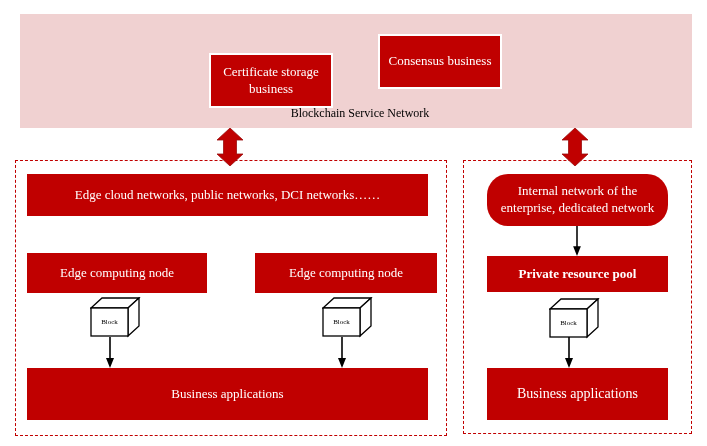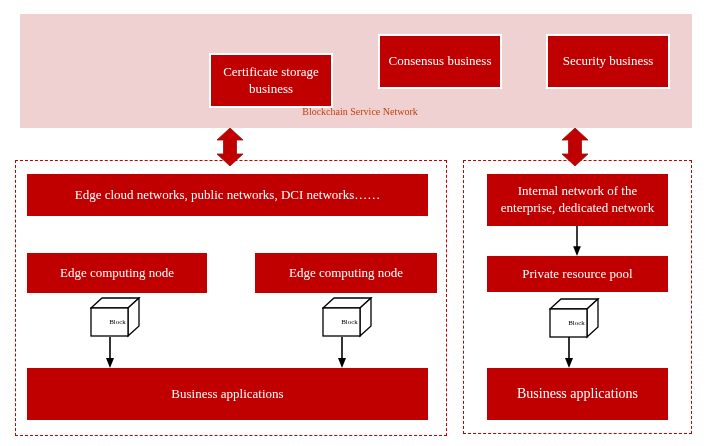--- a/index.html
+++ b/index.html
@@ -9,63 +9,60 @@
   }
   .abs{position:absolute;box-sizing:border-box;}
   .pink-band{left:20px;top:14px;width:672px;height:114px;background:#F0D1D1;}
   .service-box{
     top:34px;height:55px;width:124px;background:#C00000;border:2px solid #fff;
     color:#fff;font-size:13px;line-height:1.25;display:flex;align-items:center;
     justify-content:center;text-align:center;padding:2px 6px;
   }
   .svc1{left:41px;} .svc2{left:209px;margin-top:19px;} .svc3{left:378px;} .svc4{left:546px;}
   .band-label{
-    left:20px;top:106px;width:680px;text-align:center;color:#c2410c;font-size:10px;
+    left:20px;top:106px;width:680px;text-align:center;color:#000000;font-size:12px;
   }
   .updown-arrow{top:128px;width:26px;height:38px;z-index:3;}
   .ud-left{left:217px;} .ud-right{left:562px;}
   .panel{border:1px dashed #C00000;background:#fff;}
   .panel-left{left:15px;top:160px;width:432px;height:276px;}
   .panel-right{left:463px;top:160px;width:229px;height:274px;}
   .red-box{
     background:#C00000;color:#fff;display:flex;align-items:center;justify-content:center;
     text-align:center;font-size:13px;line-height:1.3;padding:2px 8px;
   }
   .edge-net{left:27px;top:174px;width:401px;height:42px;align-items:center;}
   .node1{left:27px;top:253px;width:180px;height:40px;}
   .node2{left:255px;top:253px;width:182px;height:40px;}
   .biz-left{left:27px;top:368px;width:401px;height:52px;}
-  .internal-net{left:487px;top:174px;width:181px;height:52px;}
-  .private-pool{left:487px;top:256px;width:181px;height:36px;}
+  .internal-net{left:487px;top:174px;width:181px;height:52px;border-radius:21px;}
+  .private-pool{left:487px;top:256px;width:181px;height:36px;font-weight:bold;}
   .biz-right{left:487px;top:368px;width:181px;height:52px;font-size:14px;}
   .cube{width:51px;height:42px;}
   .cube1{left:90px;top:297px;} .cube2{left:322px;top:297px;} .cube3{left:549px;top:298px;}
   .cube .block-label{
     position:absolute;left:1px;top:11px;width:37px;height:28px;display:flex;
-    align-items:center;justify-content:center;font-size:7px;color:#000;padding-left:8px;
+    align-items:center;justify-content:center;font-size:7px;color:#000;
   }
   .down-arrow{width:12px;height:31px;}
   .da1{left:104px;top:337px;} .da2{left:336px;top:337px;}
   .da3{left:571px;top:226px;height:30px;} .da4{left:563px;top:337px;}
 </style>
 </head>
 <body>
 
 <div class="page">
 
   <div class="abs pink-band"></div>
 
   <div class="abs service-box svc2">
     <span>Certificate storage business</span>
   </div>
   <div class="abs service-box svc3">
     <span>Consensus business</span>
-  </div>
-  <div class="abs service-box svc4">
-    <span>Security business</span>
   </div>
 
   <div class="abs band-label">Blockchain Service Network</div>
 
   <svg class="abs updown-arrow ud-left" viewBox="0 0 26 38">
     <polygon points="13,0 26,12 19.5,12 19.5,26 26,26 13,38 0,26 6.5,26 6.5,12 0,12" fill="#C00000" stroke="#9A0E0E" stroke-width="0.8"></polygon>
   </svg>
   <svg class="abs updown-arrow ud-right" viewBox="0 0 26 38">
     <polygon points="13,0 26,12 19.5,12 19.5,26 26,26 13,38 0,26 6.5,26 6.5,12 0,12" fill="#C00000" stroke="#9A0E0E" stroke-width="0.8"></polygon>
   </svg>

